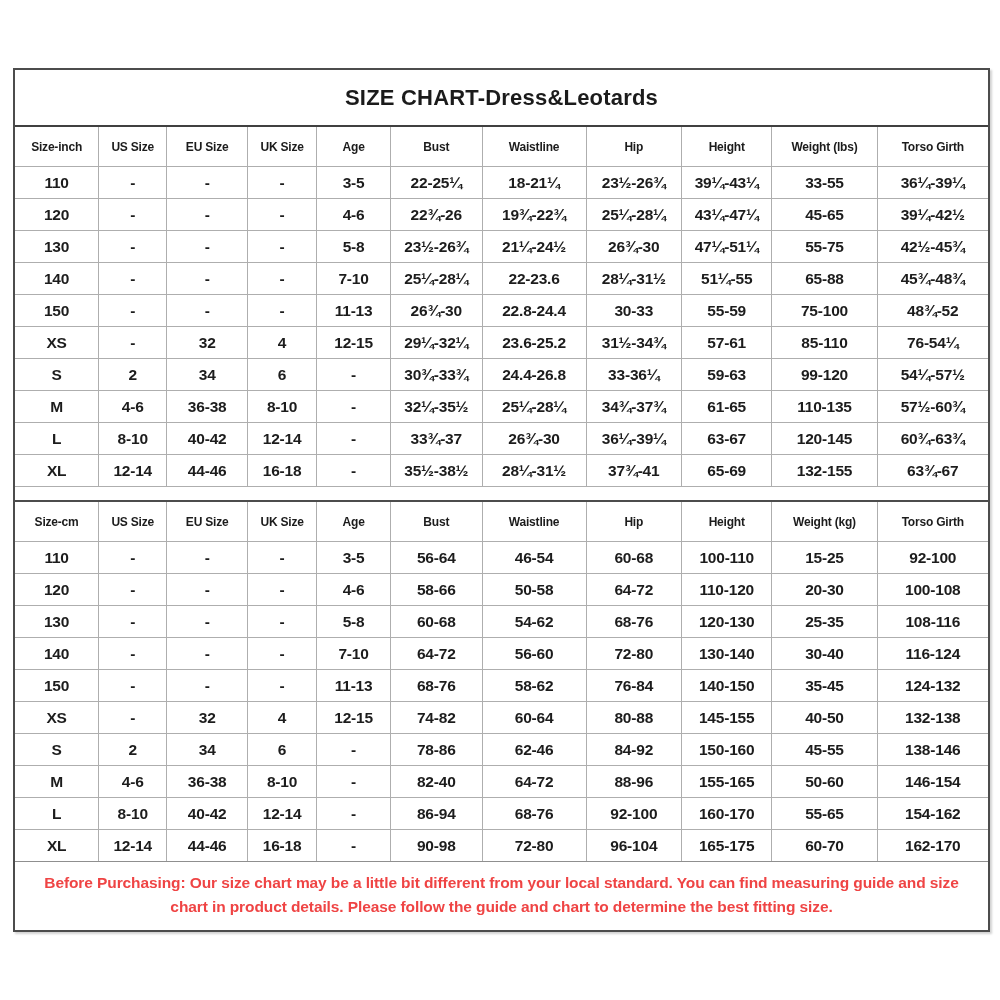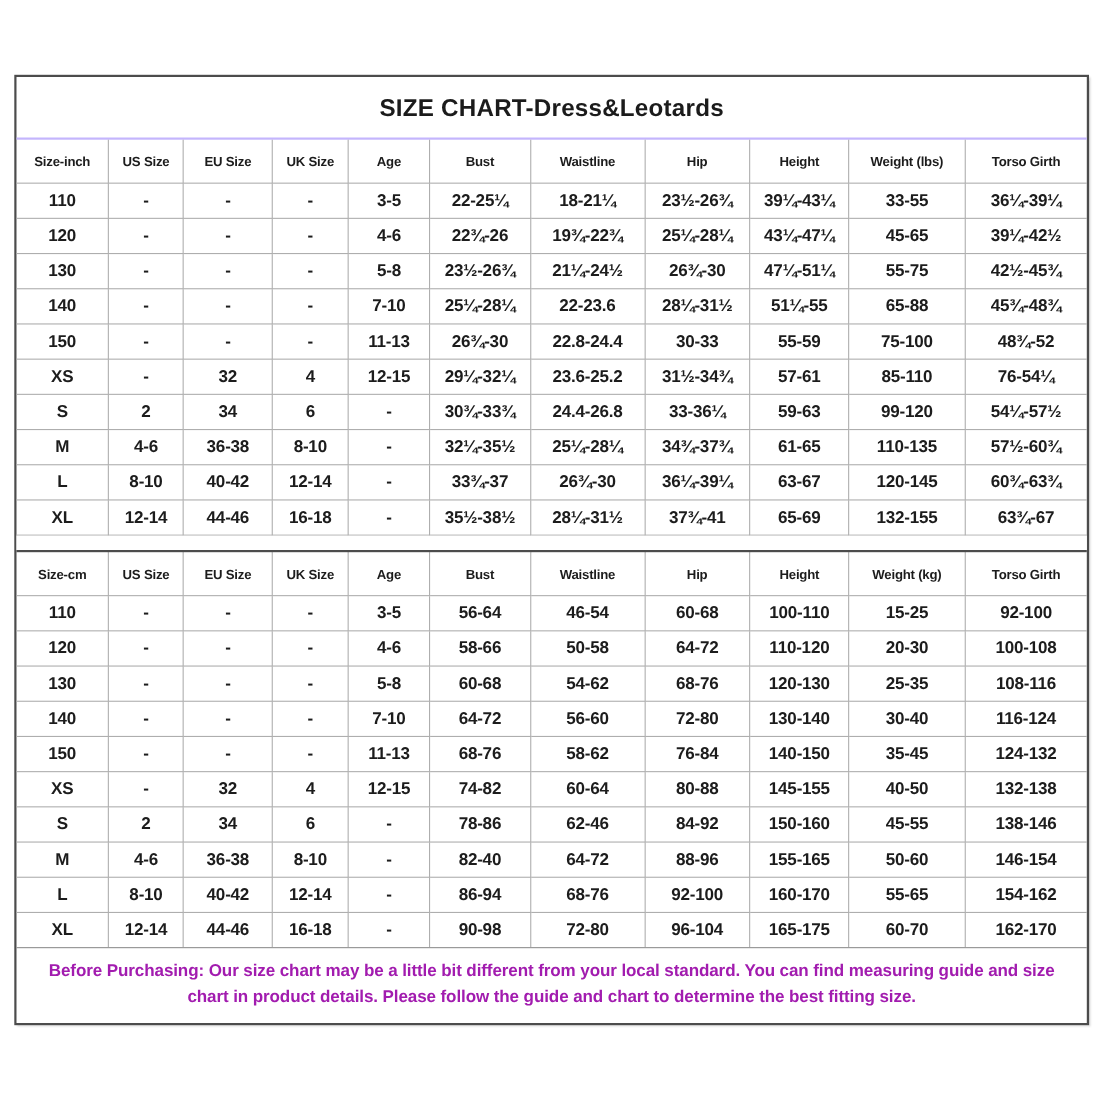--- a/index.html
+++ b/index.html
@@ -22,21 +22,21 @@
     box-shadow: 2px 2px 2px rgba(0,0,0,0.18);
   }
   .title {
     height: 55px;
     line-height: 55px;
     text-align: center;
     font-size: 22px;
     font-weight: bold;
     color: #1b1b1b;
     letter-spacing: 0.2px;
-    border-bottom: 2px solid #c4b5fd;
+    border-bottom: 2px solid #404040;
   }
   table.size-table {
     width: 100%;
     border-collapse: collapse;
     table-layout: fixed;
   }
   .size-table th, .size-table td {
     border: 1px solid #aeaeae;
     text-align: center;
     vertical-align: middle;
@@ -63,21 +63,21 @@
     background: #ffffff;
   }
   table.cm-table { border-top: 2px solid #4c4c4c; padding-left: 12px; }
   table.cm-table tbody tr:last-child td { border-bottom: none; }
   .footer {
     border-top: 1px solid #8f8f8f;
     padding: 9px 14px 11px 14px;
     text-align: center;
     font-size: 15.5px;
     font-weight: bold;
-    color: #a21caf;
+    color: #ef4444;
     line-height: 1.55;
     letter-spacing: -0.1px;
   }
 </style>
 </head>
 <body>
 
 <div class="sheet">
 
   <div class="title">SIZE CHART-Dress&amp;Leotards</div>

